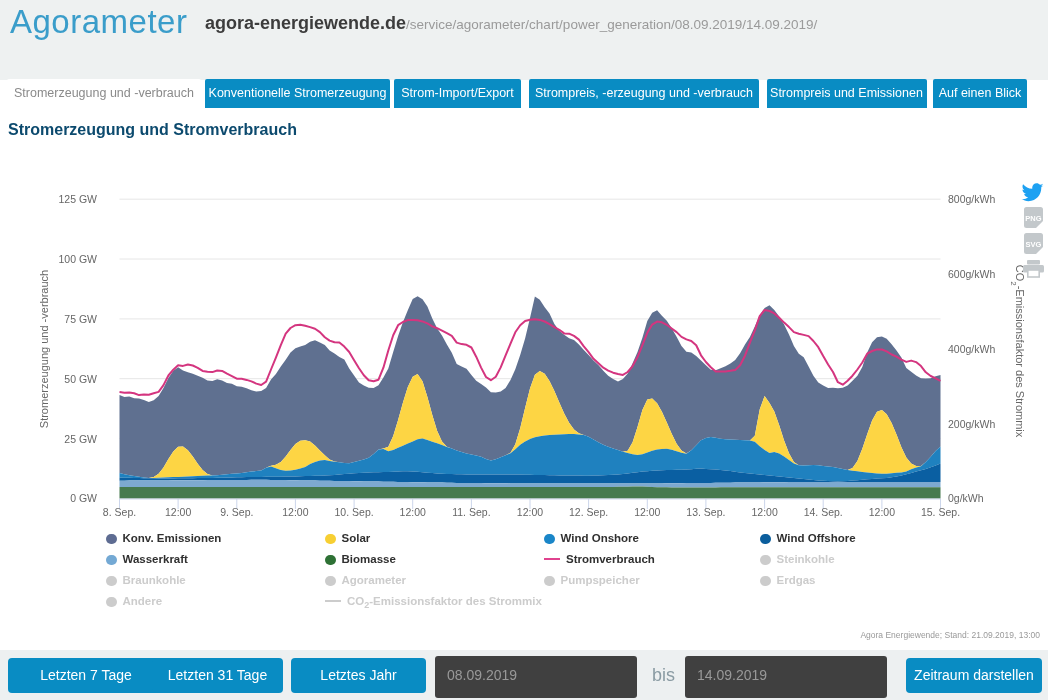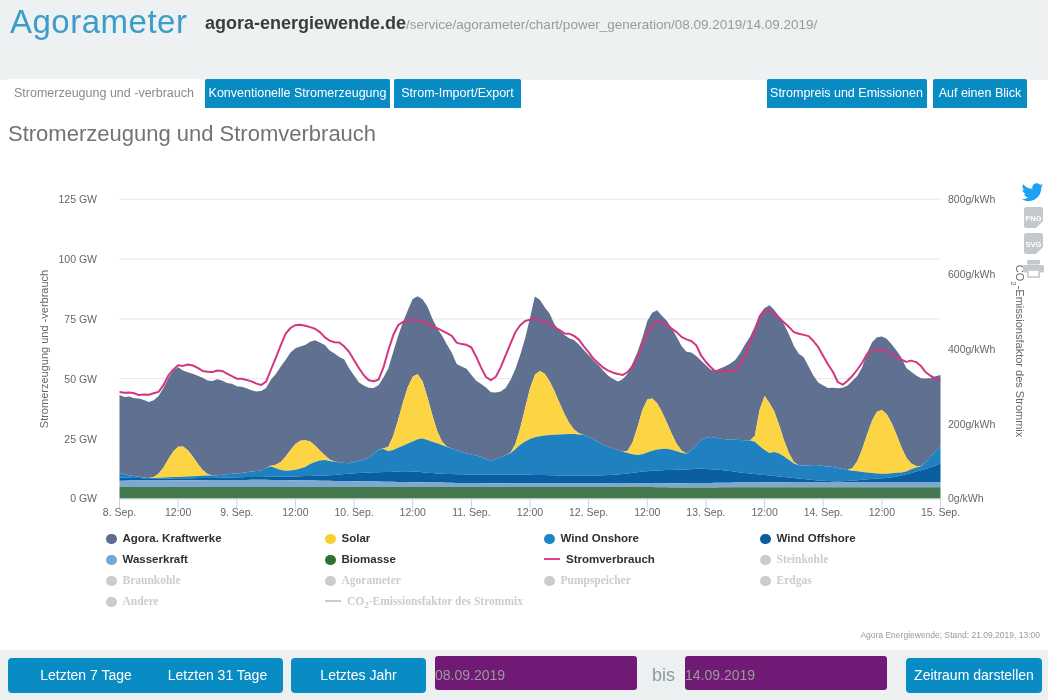--- a/index.html
+++ b/index.html
@@ -6,44 +6,45 @@
 * { margin:0; padding:0; box-sizing:border-box; }
 html,body { width:1048px; height:700px; font-family:"Liberation Sans",sans-serif; background:#fff; overflow:hidden; }
 #page { position:relative; width:1048px; height:700px; }
 #header { position:absolute; left:0; top:0; width:1048px; height:80px; background:#eef1f1; }
 #brand { position:absolute; left:10px; top:3px; font-size:33px; font-weight:400; color:#3a9dca; letter-spacing:0.5px; }
 #url { position:absolute; left:205px; top:13px; font-size:13.5px; color:#9a9a9a; }
 #url b { font-size:18px; }
 #url b { color:#3c3c3c; font-weight:bold; }
 .tab { position:absolute; top:79px; height:29px; background:#098cc3; color:#fff; font-size:12.5px; line-height:29px; text-align:center; border-radius:2px 2px 0 0; }
 .tab.active { background:#ffffff; color:#8a8a8a; height:30px; }
-#title { position:absolute; left:8px; top:121px; font-size:22px; color:#737373; font-weight:400; }
+#title { position:absolute; left:8px; top:121px; font-size:16px; color:#0c4a6e; font-weight:700; }
 #chart { position:absolute; left:0; top:0; width:1048px; height:530px; }
 .lit { position:absolute; font-size:11.5px; font-weight:bold; color:#303030; white-space:nowrap; }
-.lit.off { color:#ccc;font-family:Liberation Serif, serif; }
+.lit.off { color:#ccc; }
 .ldot { display:inline-block; width:10.5px; height:10.5px; border-radius:50%; margin-right:6px; vertical-align:-2px; }
 .lline { display:inline-block; width:16px; height:2px; margin-right:6px; vertical-align:3px; }
 .ltxt { }
 sub { font-size:9px; }
 #stand { position:absolute; right:8px; top:630px; font-size:8.5px; color:#999; }
 #bottombar { position:absolute; left:0; top:650px; width:1048px; height:50px; background:#edf0f1; }
 .bbtn { position:absolute; top:8px; height:35px; background:#098cc3; color:#fff; font-size:14px; text-align:center; line-height:35px; border-radius:4px; }
-.binput { position:absolute; top:6px; height:34px; background:#701a75; color:#999; font-size:14px; line-height:38px; border-radius:3px; }
+.binput { position:absolute; top:6px; height:42px; background:#404040; color:#999; font-size:14px; line-height:38px; padding-left:12px; border-radius:3px; }
 #bis { position:absolute; left:652px; top:6px; height:38px; line-height:38px; font-size:18px; color:#8a9ba3; }
 </style>
 </head>
 <body>
 <div id="page">
   <div id="header">
     <div id="brand">Agorameter</div>
     <div id="url"><b>agora-energiewende.de</b>/service/agorameter/chart/power_generation/08.09.2019/14.09.2019/</div>
   </div>
   <div class="tab active" style="left:7px;width:194px">Stromerzeugung und -verbrauch</div>
 <div class="tab" style="left:394px;width:127px">Strom-Import/Export</div>
 <div class="tab" style="left:205px;width:185px">Konventionelle Stromerzeugung</div>
+<div class="tab" style="left:529px;width:230px">Strompreis, -erzeugung und -verbrauch</div>
 <div class="tab" style="left:766.5px;width:160px">Strompreis und Emissionen</div>
 <div class="tab" style="left:933px;width:94px">Auf einen Blick</div>
   <div id="title">Stromerzeugung und Stromverbrauch</div>
   <div id="chart">
     <div style="position:relative;width:1048px;height:530px">
 <svg width="1048" height="530" viewBox="0 0 1048 530" style="position:absolute;left:0;top:0">
 <style>
 .axlab{font:10.5px "Liberation Sans",sans-serif;fill:#666}
 .axtitle{font:11px "Liberation Sans",sans-serif;fill:#666}
 </style>
@@ -118,21 +119,21 @@
 </g>
 <g transform="translate(1023,260)" fill="#c3c8cb">
 <rect x="4" y="0" width="13" height="4.5" rx="1"></rect>
 <rect x="0" y="5" width="21" height="7.5" rx="1.5"></rect>
 <rect x="4.8" y="10" width="11.4" height="7" fill="#fff" stroke="#c3c8cb" stroke-width="1.6"></rect>
 </g>
 
 </svg>
     </div>
   </div>
-  <div class="lit" style="left:106px;top:532px"><span class="ldot" style="background:#5e6c92"></span><span class="ltxt">Agora. Kraftwerke</span></div>
+  <div class="lit" style="left:106px;top:532px"><span class="ldot" style="background:#5e6c92"></span><span class="ltxt">Konv. Emissionen</span></div>
 <div class="lit" style="left:325px;top:532px"><span class="ldot" style="background:#f7cf33"></span><span class="ltxt">Solar</span></div>
 <div class="lit" style="left:544px;top:532px"><span class="ldot" style="background:#1a86c8"></span><span class="ltxt">Wind Onshore</span></div>
 <div class="lit" style="left:760px;top:532px"><span class="ldot" style="background:#0b5e9d"></span><span class="ltxt">Wind Offshore</span></div>
 <div class="lit" style="left:106px;top:553px"><span class="ldot" style="background:#74a9d4"></span><span class="ltxt">Wasserkraft</span></div>
 <div class="lit" style="left:325px;top:553px"><span class="ldot" style="background:#2e7135"></span><span class="ltxt">Biomasse</span></div>
 <div class="lit" style="left:544px;top:553px"><span class="lline" style="background:#e0428e"></span><span class="ltxt">Stromverbrauch</span></div>
 <div class="lit off" style="left:760px;top:553px"><span class="ldot" style="background:#cccccc"></span><span class="ltxt">Steinkohle</span></div>
 <div class="lit off" style="left:106px;top:574px"><span class="ldot" style="background:#cccccc"></span><span class="ltxt">Braunkohle</span></div>
 <div class="lit off" style="left:325px;top:574px"><span class="ldot" style="background:#cccccc"></span><span class="ltxt">Agorameter</span></div>
 <div class="lit off" style="left:544px;top:574px"><span class="ldot" style="background:#cccccc"></span><span class="ltxt">Pumpspeicher</span></div>

